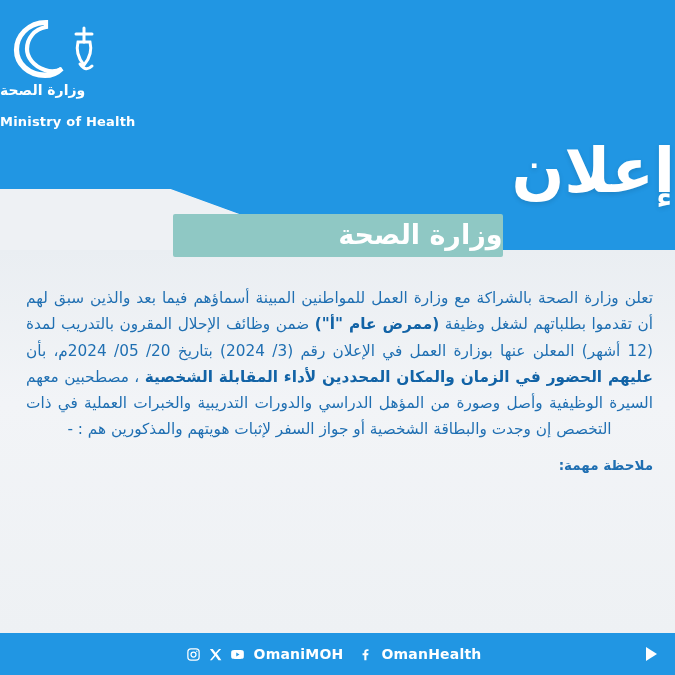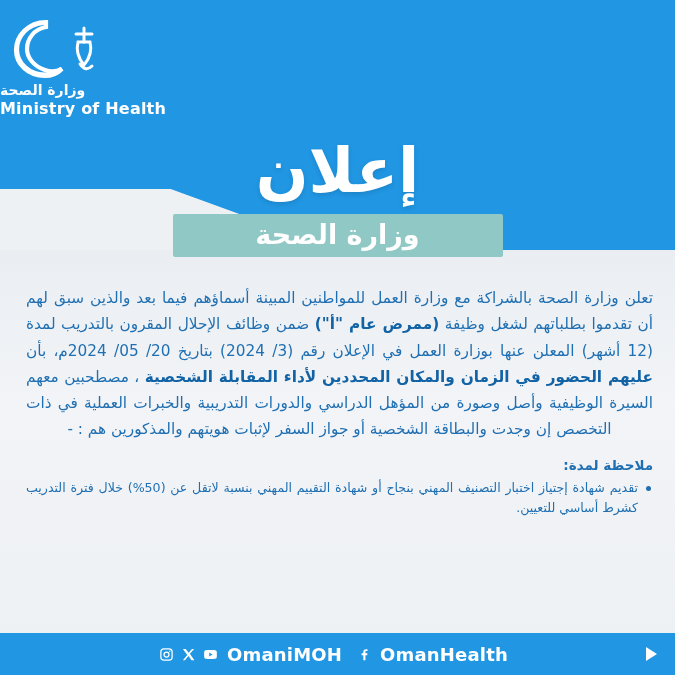--- a/index.html
+++ b/index.html
@@ -44,31 +44,30 @@
     width: 108px; height: 62px;
   }
   .logo-mark svg { width: 108px; height: 62px; display: block; }
   .logo-ar {
     font-size: 14px;
     font-weight: bold;
     letter-spacing: 0.5px;
     margin-top: 2px;
   }
   .logo-en {
-    font-size: 16px;
+    font-size: 13px;
     font-weight: bold;
     letter-spacing: 0.2px;
-    margin-top: 1px;
+    margin-top: 16px;
   }
 
   
   .headline {
     position: absolute;
     top: 140px; left: 0; right: 0;
-    text-align: center;
     z-index: 4;
   }
   .headline-main {
     font-size: 62px;
     font-weight: bold;
     color: #ffffff;
     line-height: 1;
     letter-spacing: 2px;
     text-shadow: 0 2px 5px rgba(0,0,0,.12);
   }
@@ -154,21 +153,21 @@
   .social .ic {
     width: 16px; height: 16px;
     display: inline-flex;
     align-items: center;
     justify-content: center;
     color: #ffffff;
   }
   .social .ic svg { width: 15px; height: 15px; display: block; }
   .social .handle {
     color: #ffffff;
-    font-size: 18px;
+    font-size: 14px;
     font-weight: bold;
     margin-left: 2px;
     margin-right: 8px;
     letter-spacing: 0.2px;
   }
   .next-arrow {
     position: absolute;
     right: 18px; top: 50%;
     transform: translateY(-50%);
     width: 0; height: 0;
@@ -215,23 +214,22 @@
   <div class="headline-sub-wrap">
     <div class="headline-sub">وزارة الصحة</div>
   </div>
 </div>
 
 <div class="body-wrap">
   <p class="para">
     <span>تعلن وزارة الصحة بالشراكة مع وزارة العمل للمواطنين المبينة أسماؤهم فيما بعد والذين سبق لهم أن تقدموا بطلباتهم لشغل وظيفة </span><b class="strong-dark">(ممرض عام "أ")</b><span> ضمن وظائف الإحلال المقرون بالتدريب لمدة (12 أشهر) المعلن عنها بوزارة العمل في الإعلان رقم (3/ 2024) بتاريخ 20/ 05/ 2024م، بأن </span><b class="strong-dark">عليهم الحضور في الزمان والمكان المحددين لأداء المقابلة الشخصية</b><span> ، مصطحبين معهم السيرة الوظيفية وأصل وصورة من المؤهل الدراسي والدورات التدريبية والخبرات العملية في ذات التخصص إن وجدت والبطاقة الشخصية أو جواز السفر لإثبات هويتهم والمذكورين هم : -</span>
   </p>
 
-  <div class="note-title">ملاحظة لمدة:</div>
+  <div class="note-title">ملاحظة مهمة:</div>
   <ul class="note-list">
-    <li>تقديم شهادة إجتياز اختبار التصنيف المهني بنجاح أو شهادة التقييم المهني بنسبة لاتقل عن (50%) خلال فترة التدريب كشرط أساسي للتعيين.</li>
   </ul>
 </div>
 
 <div class="footer">
   <div class="social">
 
     <span class="ic">
       <svg viewBox="0 0 24 24" fill="none" stroke="currentColor" stroke-width="2">
         <rect x="3" y="3" width="18" height="18" rx="5"></rect>
         <circle cx="12" cy="12" r="4"></circle>

